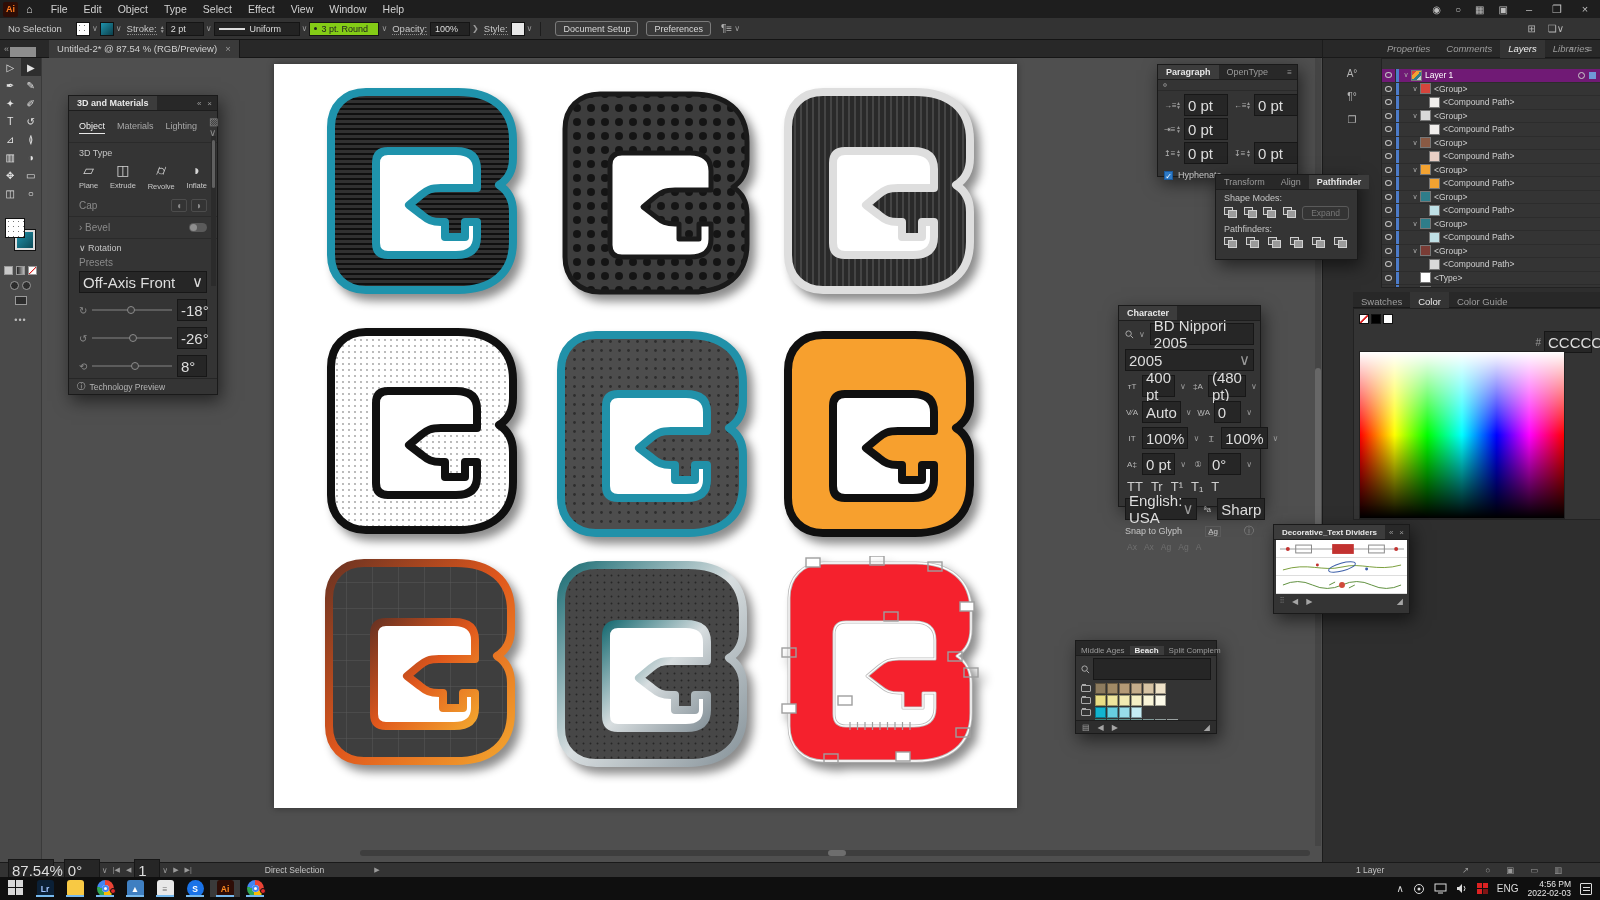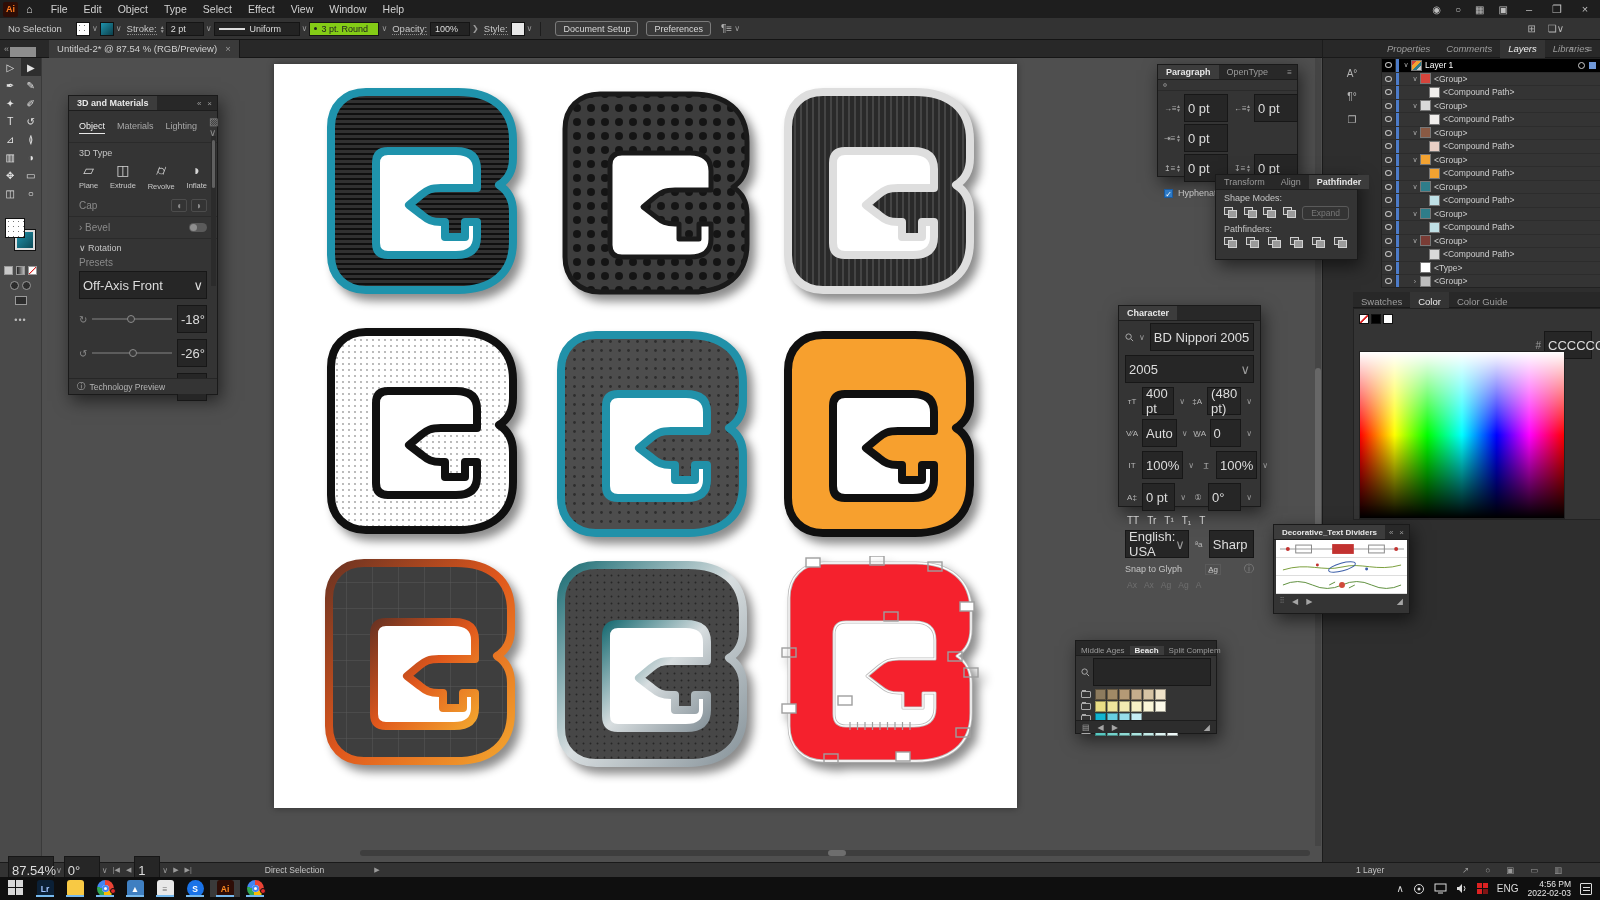--- a/index.html
+++ b/index.html
@@ -53,21 +53,21 @@
   #vscroll .thumb{position:absolute;top:310px;width:6px;height:160px;background:#676767;border-radius:3px;}
 
   
   #dock{left:1322px;top:40px;width:278px;height:822px;background:#2e2e2e;border-left:1px solid #1c1c1c;z-index:4;}
   .dock-tabs{position:absolute;left:0;top:0;width:278px;height:18px;background:#282828;border-bottom:1px solid #191919;display:flex;align-items:center;font-style:italic;}
   .dtab{padding:0 8px;font-size:9.5px;color:#9d9d9d;height:18px;display:flex;align-items:center;}
   .dtab.active{color:#efefef;background:#343434;}
   #dock-iconstrip{position:absolute;left:0;top:18px;width:58px;height:230px;display:flex;flex-direction:column;align-items:center;gap:12px;padding-top:10px;color:#b5b5b5;font-size:10px;}
   #layers-tree{position:absolute;left:58px;top:18px;width:220px;height:230px;background:#343434;border:1px solid #222;overflow:hidden;}
   .lrow{display:flex;align-items:center;height:13.5px;border-bottom:1px solid #2c2c2c;position:relative;font-size:8.5px;color:#cfcfcf;}
-  .lrow.selected{background:#000000;color:#fff;}
+  .lrow.selected{background:#701a75;color:#fff;margin-top:10px;}
   .eye-col{width:14px;display:flex;justify-content:center;border-right:1px solid #2a2a2a;align-self:stretch;align-items:center;}
   .eye{width:7px;height:6px;border:1px solid #c2c2c2;border-radius:50%;}
   .cbar{width:3px;align-self:stretch;background:#4d7cc9;margin-right:2px;}
   .chev{width:10px;color:#aaa;font-size:7px;text-align:center;}
   .thumb11{width:11px;height:11px;border:1px solid #777;background:#888;margin-right:3px;flex:none;}
   .lrow .right-ic{position:absolute;right:4px;display:flex;gap:4px;align-items:center;}
   .bluesq{width:7px;height:7px;background:#6f97d8;}
   .circ{width:7px;height:7px;border:1px solid #ccc;border-radius:50%;}
 
   #color-section{position:absolute;left:30px;top:252px;width:248px;height:230px;}
@@ -84,21 +84,21 @@
        linear-gradient(to right,#f00 0%,#ff0 17%,#0f0 33%,#0ff 50%,#00f 67%,#f0f 83%,#f00 100%);}
 
   
   .panel{position:absolute;background:#343434;border:1px solid #1a1a1a;box-shadow:3px 6px 16px rgba(0,0,0,.55);z-index:20;}
   .ptitle{height:15px;background:#282828;display:flex;align-items:stretch;border-bottom:1px solid #1d1d1d;}
   .ptab{background:#3c3c3c;color:#e8e8e8;font-size:9px;padding:1px 8px;display:flex;align-items:center;font-weight:bold;}
   .ptab.dim{background:transparent;color:#9a9a9a;font-weight:normal;}
   .ptitle .ctrl{margin-left:auto;display:flex;align-items:center;gap:6px;padding-right:5px;color:#9a9a9a;font-size:8px;}
   .plabel{color:#c5c5c5;font-size:9px;}
   .dimtx{color:#8a8a8a;}
-  .pfld{background:#262626;border:1px solid #171717;height:28px;display:flex;align-items:center;padding:8px 3px;font-size:13px;color:#ddd;}
+  .pfld{background:#262626;border:1px solid #171717;height:22px;display:flex;align-items:center;padding:8px 3px;font-size:15px;color:#ddd;}
 
   
   #p3d{left:68px;top:95px;width:150px;height:300px;}
   #p3d .tabs{display:flex;gap:12px;padding:5px 10px 4px 10px;border-bottom:1px solid #2a2a2a;align-items:center;}
   #p3d .t3{font-size:9px;color:#a8a8a8;padding-bottom:2px;}
   #p3d .t3.active{color:#f0f0f0;border-bottom:1.5px solid #e8e8e8;}
   .type-grid{display:flex;justify-content:space-between;padding:4px 10px;}
   .type-btn{display:flex;flex-direction:column;align-items:center;gap:3px;color:#c9c9c9;font-size:7.5px;}
   .type-btn .ic{font-size:14px;color:#d5d5d5;}
   .toggle{width:18px;height:9px;border-radius:5px;background:#5a5a5a;position:relative;}
@@ -127,21 +127,21 @@
   .pfico{position:relative;width:14px;height:12px;}
   .pfico i{position:absolute;width:9px;height:8px;border:1px solid #d0d0d0;background:#4a4a4a;display:block;}
   .pfico i:nth-child(2){left:4px;top:3px;background:#9a9a9a;}
   .expandbtn{margin-left:auto;border:1px solid #5a5a5a;border-radius:3px;color:#777;font-size:8.5px;padding:1px 8px;}
 
   
   #pchar{left:1118px;top:305px;width:143px;height:202px;}
   .crow{display:flex;align-items:center;gap:3px;padding:2px 6px;}
   .cicon{color:#b9b9b9;font-size:8px;width:14px;text-align:center;flex:none;}
   .cfld{flex:1;}
-  .stylebtns{display:flex;gap:8px;padding:2px 8px;color:#cfcfcf;font-size:10px;}
+  .stylebtns{display:flex;gap:8px;padding:2px 8px;color:#cfcfcf;font-size:13px;}
   .glyphbtns{display:flex;gap:7px;padding:2px 8px;color:#6f6f6f;font-size:8.5px;}
 
   
   #pswl{left:1075px;top:640px;width:142px;height:94px;}
   .swl-tabs{display:flex;height:15px;background:#282828;border-bottom:1px solid #1d1d1d;align-items:flex-end;}
   .swl-tab{font-size:8px;color:#9d9d9d;padding:0 5px;display:flex;align-items:center;white-space:nowrap;}
   .swl-tab.active{background:#3c3c3c;color:#eee;font-weight:bold;}
   .search-row{display:flex;align-items:center;gap:3px;padding:2px 5px;}
   .swatch-row{display:flex;align-items:center;gap:1px;padding:0px 5px;height:12px;}
   .folder{width:10px;height:7px;border:1px solid #aaa;border-radius:1px;position:relative;margin-right:3px;flex:none;}

